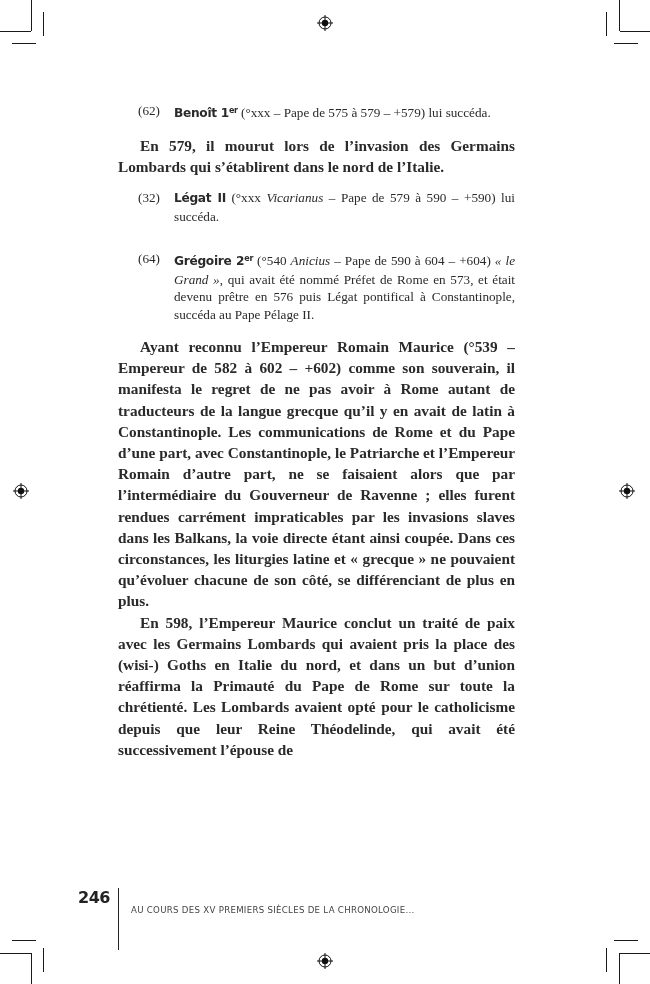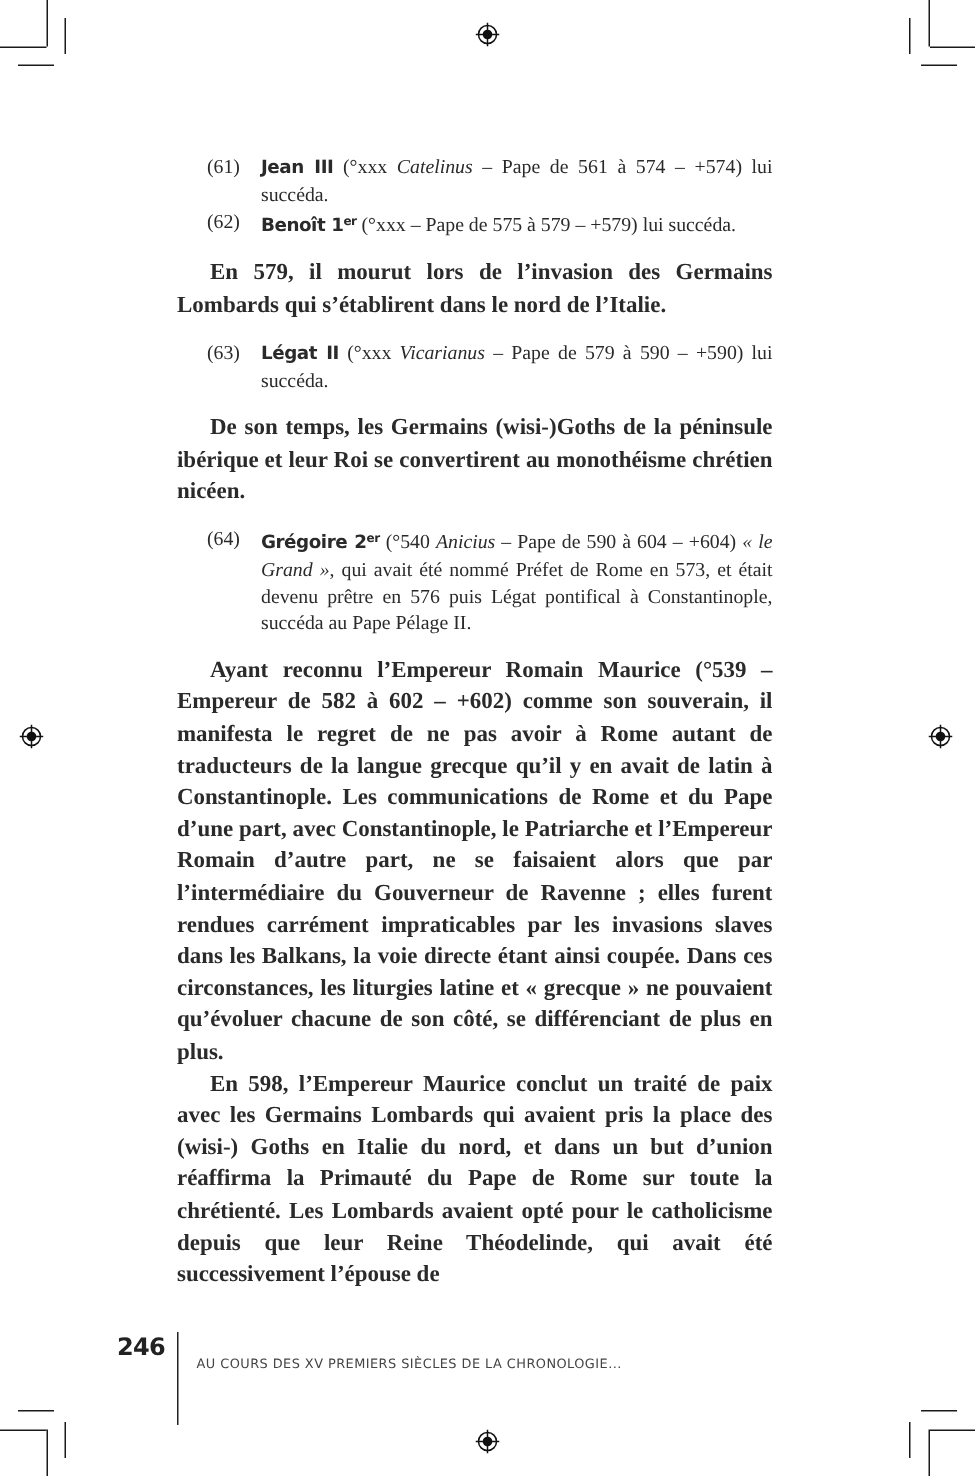--- a/index.html
+++ b/index.html
@@ -66,36 +66,32 @@
 <svg class="reg" style="left:317px;top:953px;" viewBox="0 0 16 16">
     <circle cx="8" cy="8" r="6" fill="none" stroke="#111" stroke-width="1"></circle>
     <circle cx="8" cy="8" r="3.2" fill="#111"></circle>
     <line x1="0" y1="8" x2="16" y2="8" stroke="#111" stroke-width="1"></line>
     <line x1="8" y1="0" x2="8" y2="16" stroke="#111" stroke-width="1"></line>
   </svg>
 
 <div class="page-text">
 
   <p class="entry">
-    <span class="num">(61)</span><span class="name"><span>Jean III</span></span><span> (°xxx </span><i>Catelinus</i><span> – Pape de 561 à 574 – +574) lui succéda.</span>
-  </p>
-  <p class="entry">
     <span class="num">(62)</span><span class="name"><span>Benoît 1</span><sup>er</sup></span><span> (°xxx – Pape de 575 à 579 – +579) lui suc­céda.</span>
   </p>
 
   <div class="gap-m"></div>
   <p class="para">En 579, il mourut lors de l’invasion des Germains Lombards qui s’établirent dans le nord de l’Italie.</p>
   <div class="gap-m"></div>
 
   <p class="entry">
-    <span class="num">(63)</span><span class="name"><span>Légat II</span></span><span> (°xxx </span><i>Vicarianus</i><span> – Pape de 579 à 590 – +590) lui succéda.</span>
+    <span class="num">(32)</span><span class="name"><span>Légat II</span></span><span> (°xxx </span><i>Vicarianus</i><span> – Pape de 579 à 590 – +590) lui succéda.</span>
   </p>
 
   <div class="gap-m"></div>
-  <p class="para">De son temps, les Germains (wisi-)Goths de la péninsule ibérique et leur Roi se convertirent au monothéisme chrétien nicéen.</p>
   <div class="gap-m"></div>
 
   <p class="entry">
     <span class="num">(64)</span><span class="name"><span>Grégoire 2</span><sup>er</sup></span><span> (°540 </span><i>Anicius</i><span> – Pape de 590 à 604 – +604) </span><i>« le Grand »</i><span>, qui avait été nommé Préfet de Rome en 573, et était devenu prêtre en 576 puis Légat pontifical à Constantinople, succéda au Pape Pélage II.</span>
   </p>
 
   <div class="gap-m"></div>
   <p class="para">Ayant reconnu l’Empereur Romain Maurice (°539 – Empe­reur de 582 à 602 – +602) comme son souverain, il manifesta le regret de ne pas avoir à Rome autant de traducteurs de la langue grecque qu’il y en avait de latin à Constantinople. Les communications de Rome et du Pape d’une part, avec Cons­tantinople, le Patriarche et l’Empereur Romain d’autre part, ne se faisaient alors que par l’intermédiaire du Gouverneur de Ravenne ; elles furent rendues carrément impraticables par les invasions slaves dans les Balkans, la voie directe étant ainsi coupée. Dans ces circonstances, les liturgies latine et « grec­que » ne pouvaient qu’évoluer chacune de son côté, se diffé­renciant de plus en plus.</p>
   <p class="para">En 598, l’Empereur Maurice conclut un traité de paix avec les Germains Lombards qui avaient pris la place des (wisi-) Goths en Italie du nord, et dans un but d’union réaffirma la Primauté du Pape de Rome sur toute la chrétienté. Les Lombards avaient opté pour le catholicisme depuis que leur Reine Théodelinde, qui avait été successivement l’épouse de</p>
 </div>

